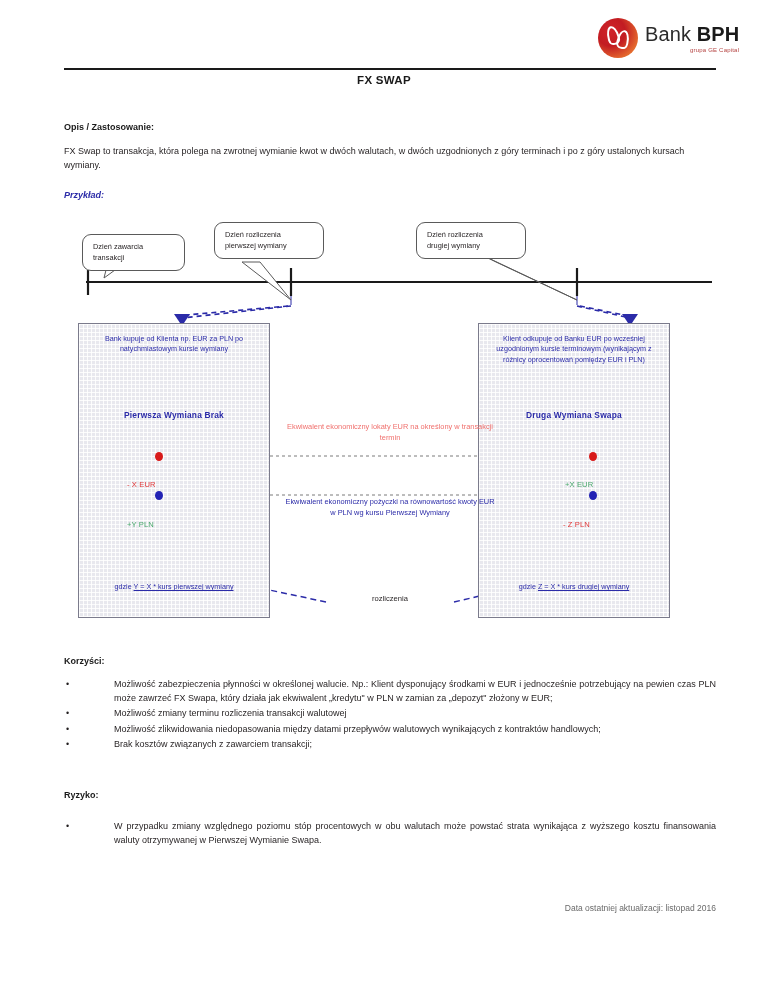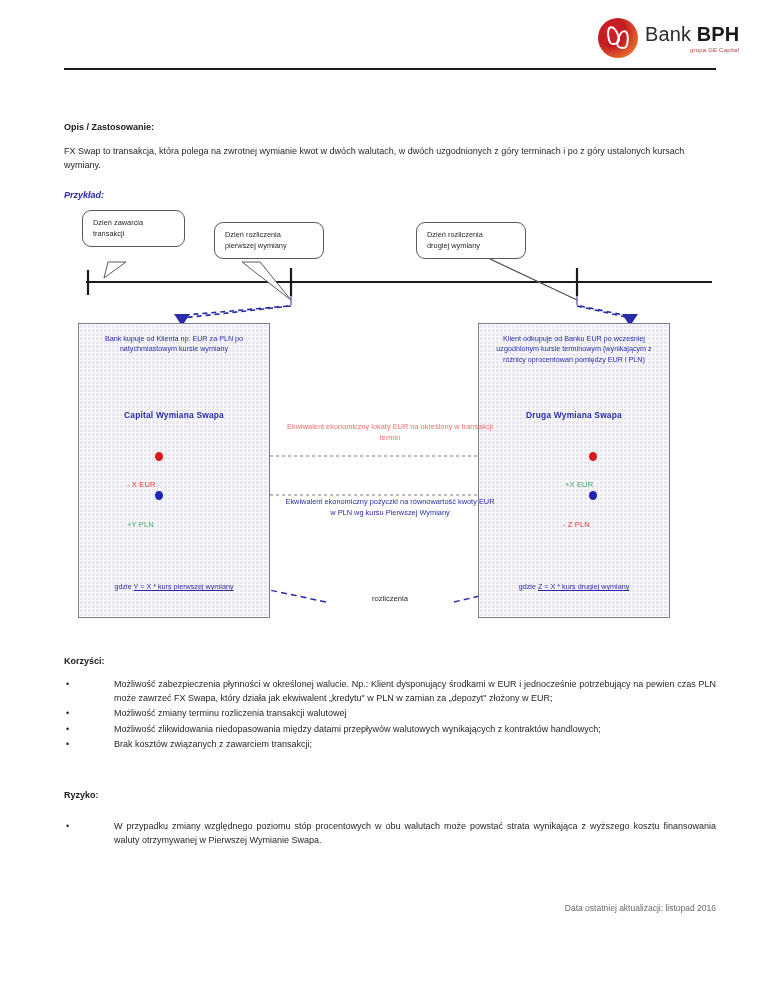--- a/index.html
+++ b/index.html
@@ -74,21 +74,21 @@
     position: absolute; left: 64px; top: 210px; width: 652px; height: 425px;
   }
   .diagram svg { position: absolute; left: 0; top: 0; }
 
   .callout {
     position: absolute;
     border: 1px solid #5a5a5a; border-radius: 9px; background: #ffffff;
     font-size: 7.4px; line-height: 1.45; color: #231f20;
     padding: 7px 9px 7px 10px; text-align: left;
   }
-  #callout-1 { left: 18px;  top: 0;  width: 103px; }
+  #callout-1 { left: 18px;  top: 24px;  width: 103px; }
   #callout-2 { left: 150px; top: 12px;  width: 110px; }
   #callout-3 { left: 352px; top: 12px;  width: 110px; }
 
   .panel {
     position: absolute; top: 113px; width: 192px; height: 295px;
     border: 1px solid #7b7b8c;
     background-color: #e8e8ee;
     background-image:
       linear-gradient(to right, rgba(255,255,255,.95) 1px, transparent 1px),
       linear-gradient(to bottom, rgba(255,255,255,.95) 1px, transparent 1px),
@@ -177,20 +177,21 @@
       <span class="drop d1"></span>
       <span class="drop d2"></span>
     </div>
     <div class="logo-text">
       <div class="lt-main"><span>Bank </span><b>BPH</b></div>
       <div class="lt-sub">grupa GE Capital</div>
     </div>
   </div>
 
   <div class="rule-top"></div>
+  <div class="doc-title">FX SWAP</div>
 
   <div class="sec-head" id="opis-head">Opis / Zastosowanie:</div>
   <div class="para" id="opis-body">FX Swap to transakcja, która polega na zwrotnej wymianie kwot w dwóch walutach, w dwóch uzgodnionych z góry terminach i po z góry ustalonych kursach wymiany.</div>
   <div class="sec-head blue" id="przyklad-head">Przykład:</div>
 
   <div class="diagram">
 
     <svg width="652" height="425">
 
       <line x1="22" y1="72" x2="648" y2="72" stroke="#1a1a1a" stroke-width="2.2"></line>
@@ -235,21 +236,21 @@
       <div>Dzień rozliczenia</div>
       <div>pierwszej wymiany</div>
     </div>
     <div class="callout" id="callout-3">
       <div>Dzień rozliczenia</div>
       <div>drugiej wymiany</div>
     </div>
 
     <div class="panel" id="panel-left">
       <div class="panel-head">Bank kupuje od Klienta np. EUR za PLN po natychmiastowym kursie wymiany</div>
-      <div class="panel-title">Capital Wymiana  Swapa</div>
+      <div class="panel-title">Pierwsza Wymiana  Brak</div>
       <span class="dot red" style="left:76px; top:128px;"></span>
       <div class="flow-label neg" style="left:48px; top:156px;">- X EUR</div>
       <span class="dot blue" style="left:76px; top:167px;"></span>
       <div class="flow-label pos" style="left:48px; top:196px;">+Y PLN</div>
       <div class="panel-formula"><span>gdzie </span><u>Y = X * kurs pierwszej wymiany</u></div>
     </div>
 
     <div class="panel" id="panel-right">
       <div class="panel-head">Klient odkupuje od Banku EUR po wcześniej uzgodnionym kursie terminowym (wynikającym z różnicy oprocentowań pomiędzy EUR i PLN)</div>
       <div class="panel-title">Druga Wymiana  Swapa</div>

